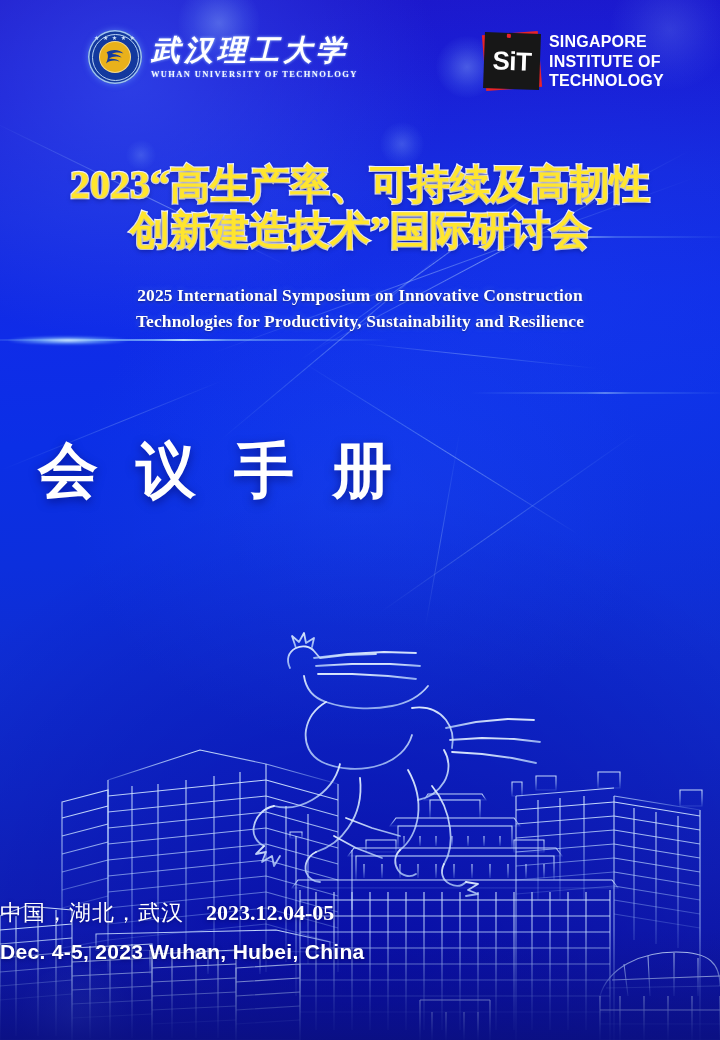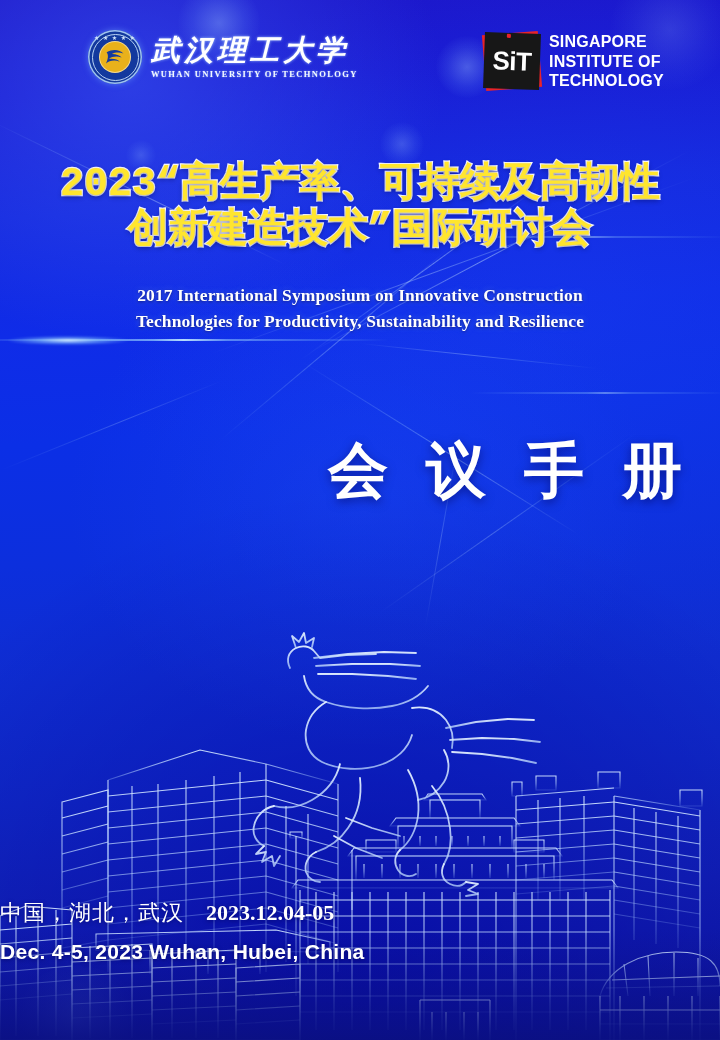--- a/index.html
+++ b/index.html
@@ -75,39 +75,39 @@
               display:flex; align-items:center; justify-content:center; }
   .sit-letters{ font-family:"Liberation Sans", sans-serif; font-weight:700; font-size:26px;
                 color:#fff; letter-spacing:-.5px; line-height:1; position:relative; }
   .sit-dot{ position:absolute; width:4px; height:4px; background:#e8232a; border-radius:1px;
             top:1px; left:22px; }
   .sit-text{ font-family:"Liberation Sans", sans-serif; font-weight:700; font-size:16px;
              color:#ffffff; line-height:1.22; letter-spacing:.2px; white-space:nowrap; }
 
   
   .title-cn{ position:absolute; left:0; right:0; top:162px; text-align:center;
-             font-family:Liberation Mono, monospace; font-weight:700;
+             font-family:Liberation Serif, serif; font-weight:700;
              font-size:40px; line-height:1.15; letter-spacing:0px;
              color:#ffe52e;
              -webkit-text-stroke:2.4px #ffffff;
              paint-order:stroke fill;
              text-shadow:0 2px 5px rgba(0,0,60,.45); }
   .title-cn .l2{ display:block; }
 
   .title-en{ position:absolute; left:0; right:0; top:283px; text-align:center;
              font-family:"Liberation Serif", serif; font-weight:700;
              font-size:17.5px; line-height:1.48; color:#ffffff; letter-spacing:.1px;
              text-shadow:0 1px 3px rgba(0,0,70,.6), 0 0 6px rgba(150,200,255,.35); }
 
   
-  .manual-cn{ position:absolute; left:0; right:0; top:440px; text-align:right;
+  .manual-cn{ position:absolute; left:0; right:0; top:440px; text-align:left;
               font-family:"DejaVu Sans", sans-serif; font-weight:700;
               font-size:60px; color:#ffffff; letter-spacing:38px;
               text-indent:38px; line-height:1;
-              text-shadow:0 3px 10px rgba(0,0,80,.5);margin-left:12px; }
+              text-shadow:0 3px 10px rgba(0,0,80,.5); }
   .manual-en{ position:absolute; left:0; right:0; top:522px; text-align:center;
               font-family:"Liberation Serif", serif; font-weight:700;
               font-size:32px; color:#ffffff; letter-spacing:.5px;
               text-shadow:0 2px 7px rgba(0,0,80,.55); }
 
   
   .art{ position:absolute; left:0; bottom:0; width:720px; height:440px; }
   .art svg{ display:block; width:100%; height:100%; }
 
   
@@ -180,21 +180,21 @@
     </div>
 
   </div>
 
   <div class="title-cn">
     <span class="l1">2023“高生产率、可持续及高韧性</span>
     <span class="l2">创新建造技术”国际研讨会</span>
   </div>
 
   <div class="title-en">
-    <div>2017 International Symposium on Innovative Construction</div>
+    <div>2025 International Symposium on Innovative Construction</div>
     <div>Technologies for Productivity, Sustainability and Resilience</div>
   </div>
 
   <div class="manual-cn">会议手册</div>
 
   <div class="art">
     <svg viewBox="0 0 720 440" preserveAspectRatio="none">
       <defs>
         <linearGradient id="lineFade" x1="0" y1="0" x2="0" y2="1">
           <stop offset="0%" stop-color="#cfe2ff" stop-opacity="0.95"></stop>

